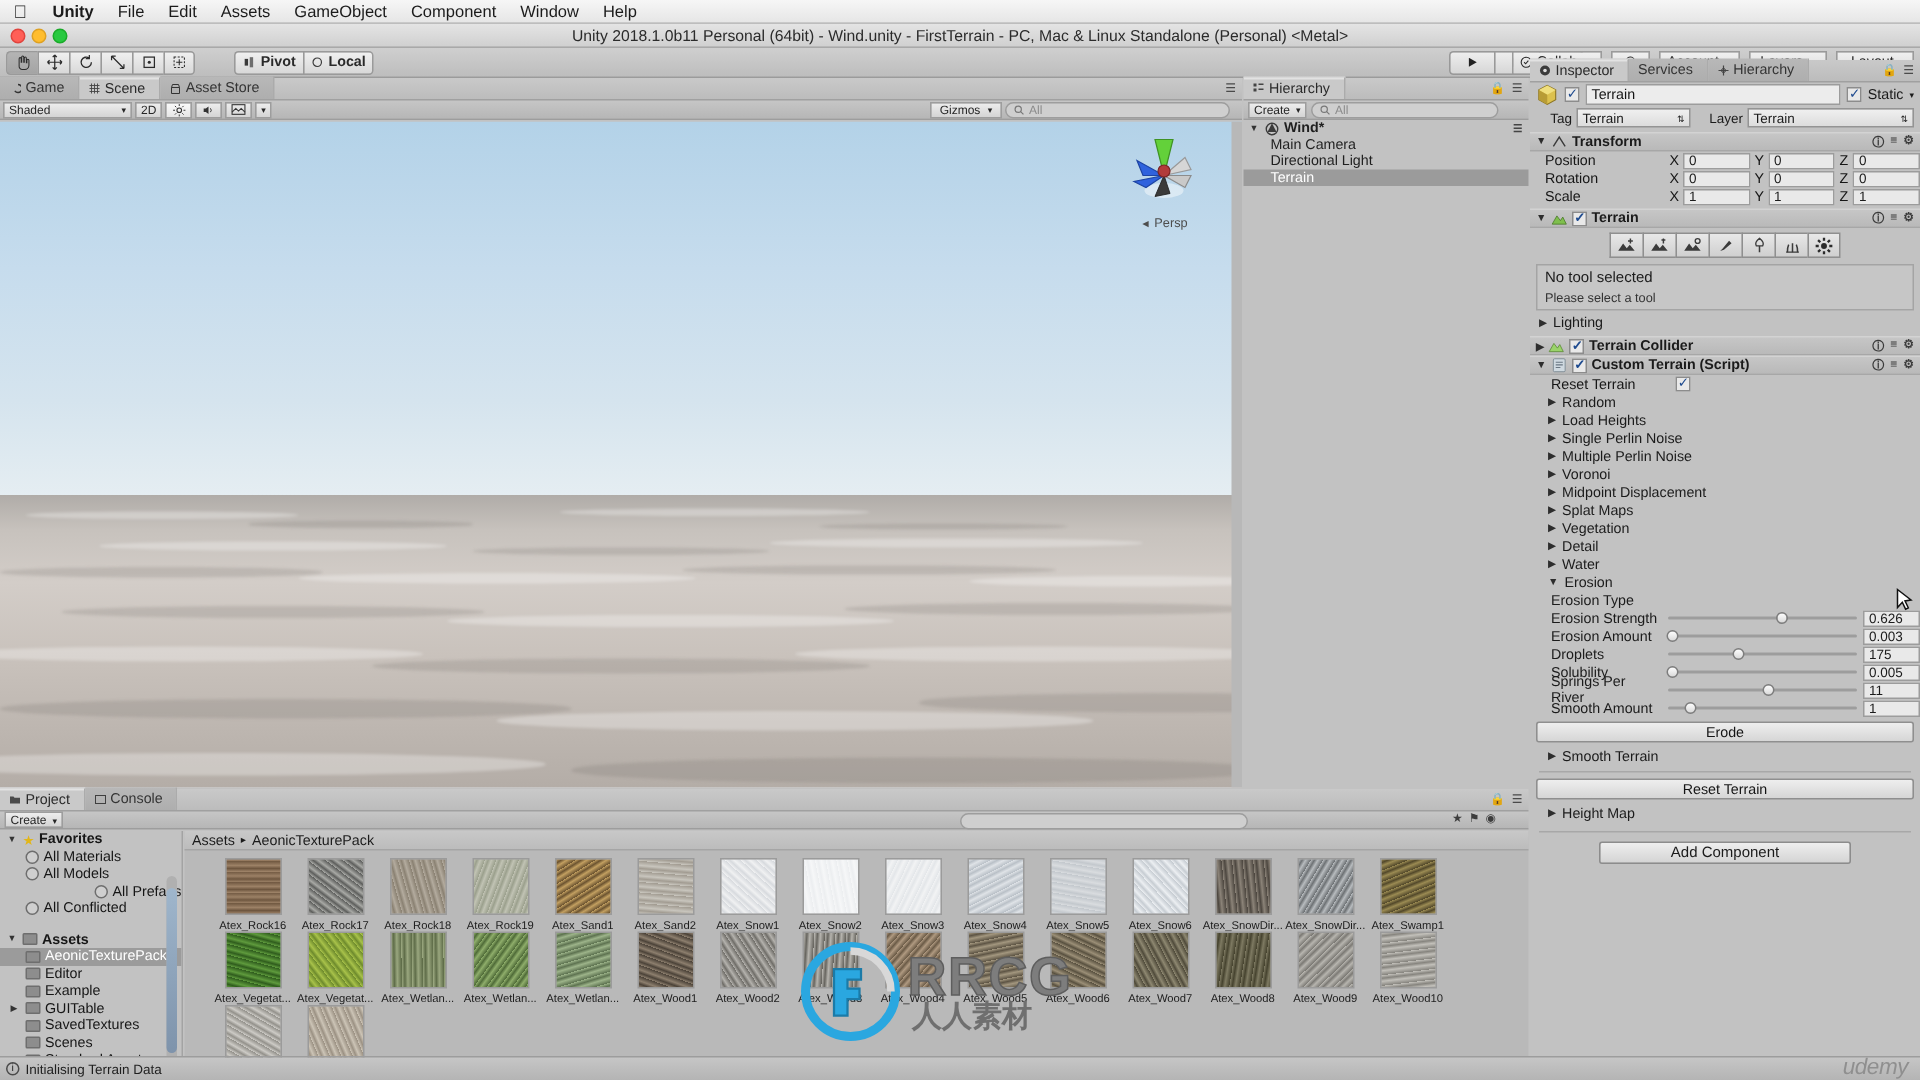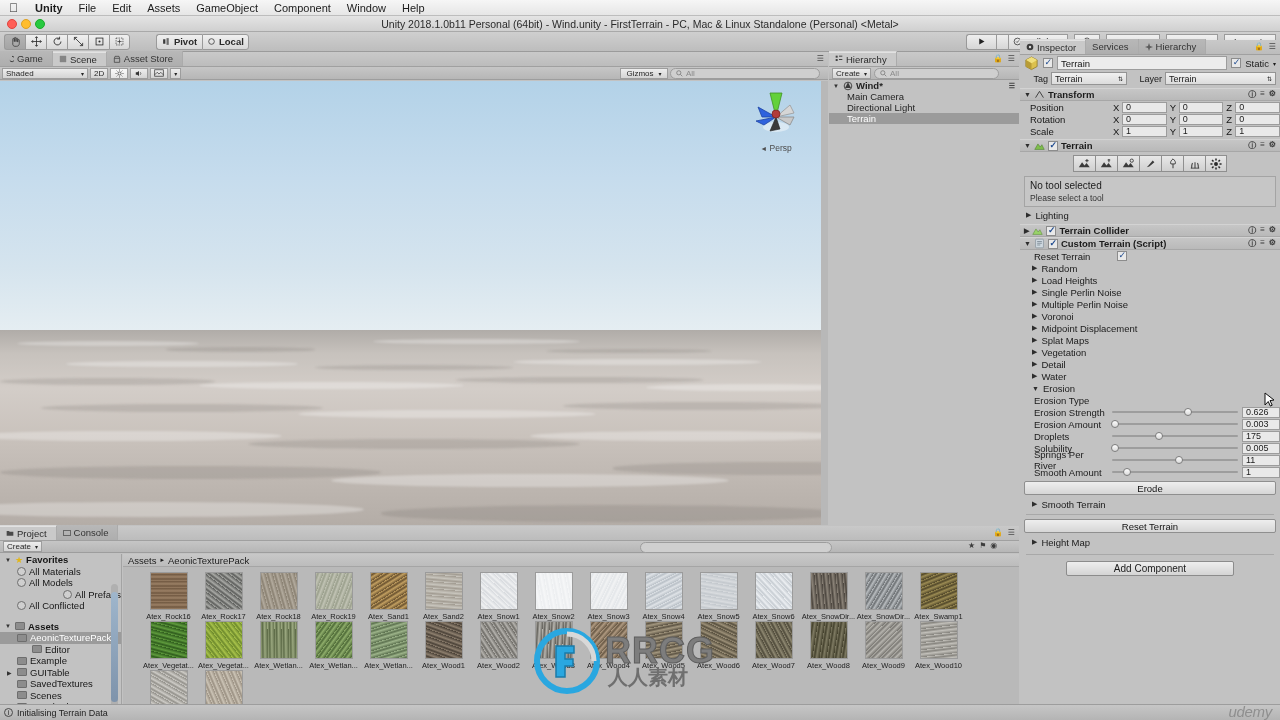--- a/index.html
+++ b/index.html
@@ -944,21 +944,21 @@
       <div style="height:9px"></div>
       <div class="prow2">
         <span class="foldarrow">▼</span>
         <span class="folder"></span>
         <span class="bold">Assets</span>
       </div>
       <div class="prow2 sel" style="padding-left:17px;">
         <span class="folder"></span>
         <span>AeonicTexturePack</span>
       </div>
-      <div class="prow2" style="padding-left:32px;">
+      <div class="prow2" style="padding-left:17px;">
         <span class="folder"></span>
         <span>Editor</span>
       </div>
       <div class="prow2" style="padding-left:17px;">
         <span class="folder"></span>
         <span>Example</span>
       </div>
       <div class="prow2" style="padding-left:7px;">
         <span class="foldarrow">▶</span>
         <span class="folder"></span>

